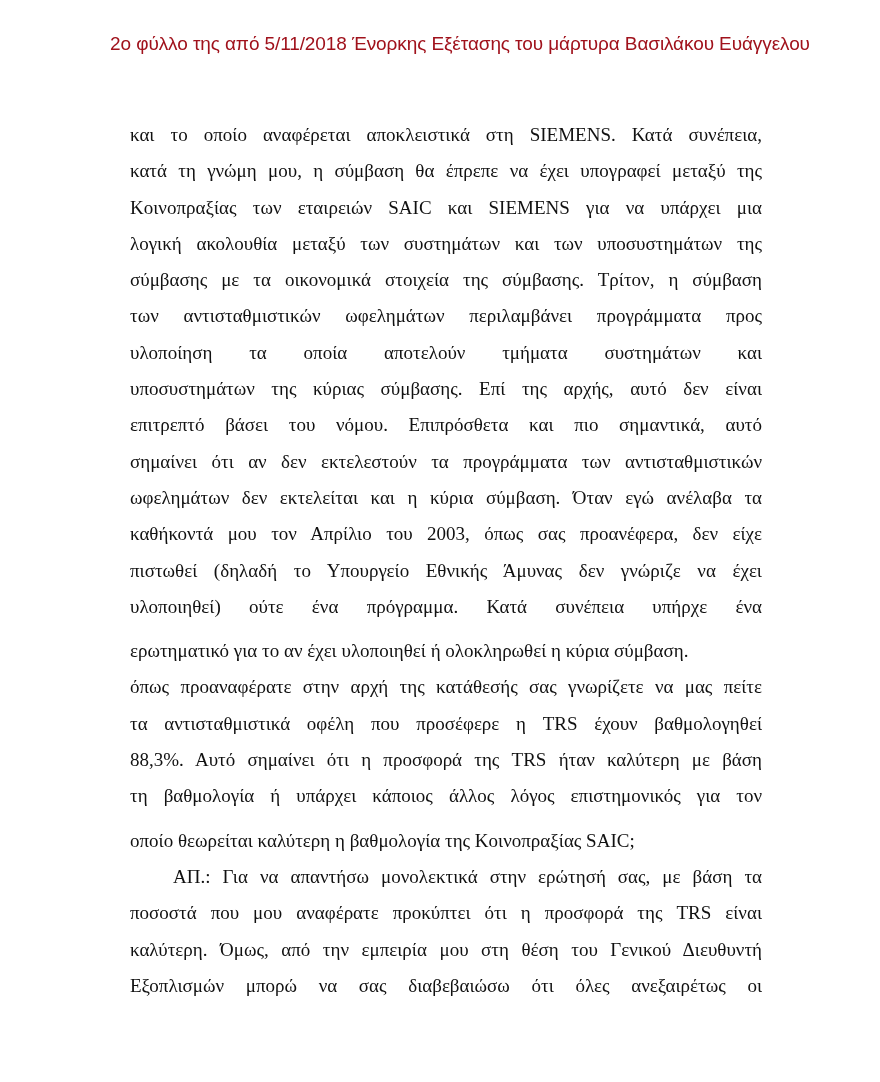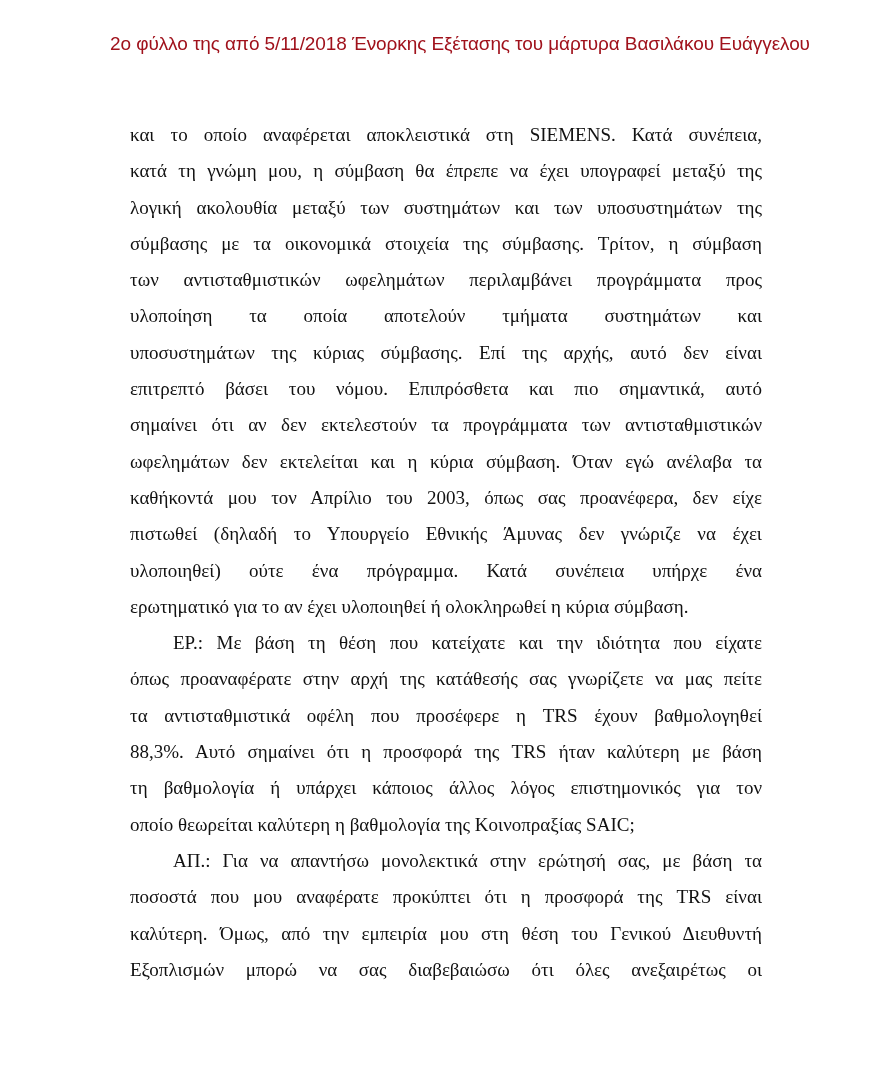--- a/index.html
+++ b/index.html
@@ -37,46 +37,47 @@
     .line {
       height: 36.3px;
       line-height: 36px;
       white-space: nowrap;
       text-align: justify;
       text-align-last: justify;
       overflow: hidden;
     }
     .line.last {
       text-align-last: left;
+      margin-top: 8px;
     }
     .line.indent {
       padding-left: 43px;
     }
   </style>
 </head>
 <body>
 
 <div class="header">2ο φύλλο της από 5/11/2018 Ένορκης Εξέτασης του μάρτυρα Βασιλάκου Ευάγγελου</div>
 
 <div class="page">
   <div class="line">και το οποίο αναφέρεται αποκλειστικά στη SIEMENS. Κατά συνέπεια,</div>
   <div class="line">κατά τη γνώμη μου, η σύμβαση θα έπρεπε να έχει υπογραφεί μεταξύ της</div>
+  <div class="line">Κοινοπραξίας των εταιρειών SAIC και SIEMENS για να υπάρχει μια</div>
   <div class="line">λογική ακολουθία μεταξύ των συστημάτων και των υποσυστημάτων της</div>
   <div class="line">σύμβασης με τα οικονομικά στοιχεία της σύμβασης. Τρίτον, η σύμβαση</div>
   <div class="line">των αντισταθμιστικών ωφελημάτων περιλαμβάνει προγράμματα προς</div>
   <div class="line">υλοποίηση τα οποία αποτελούν τμήματα συστημάτων και</div>
   <div class="line">υποσυστημάτων της κύριας σύμβασης. Επί της αρχής, αυτό δεν είναι</div>
   <div class="line">επιτρεπτό βάσει του νόμου. Επιπρόσθετα και πιο σημαντικά, αυτό</div>
   <div class="line">σημαίνει ότι αν δεν εκτελεστούν τα προγράμματα των αντισταθμιστικών</div>
   <div class="line">ωφελημάτων δεν εκτελείται και η κύρια σύμβαση. Όταν εγώ ανέλαβα τα</div>
   <div class="line">καθήκοντά μου τον Απρίλιο του 2003, όπως σας προανέφερα, δεν είχε</div>
   <div class="line">πιστωθεί (δηλαδή το Υπουργείο Εθνικής Άμυνας δεν γνώριζε να έχει</div>
   <div class="line">υλοποιηθεί) ούτε ένα πρόγραμμα. Κατά συνέπεια υπήρχε ένα</div>
   <div class="line last">ερωτηματικό για το αν έχει υλοποιηθεί ή ολοκληρωθεί η κύρια σύμβαση.</div>
-  <div class="line indent">ΕΡ.: Με βάση τη θέση που κατείχατε και την ιδιότητα που είχατε</div>
   <div class="line">όπως προαναφέρατε στην αρχή της κατάθεσής σας γνωρίζετε να μας πείτε</div>
   <div class="line">τα αντισταθμιστικά οφέλη που προσέφερε η TRS έχουν βαθμολογηθεί</div>
   <div class="line">88,3%. Αυτό σημαίνει ότι η προσφορά της TRS ήταν καλύτερη με βάση</div>
   <div class="line">τη βαθμολογία ή υπάρχει κάποιος άλλος λόγος επιστημονικός για τον</div>
   <div class="line last">οποίο θεωρείται καλύτερη η βαθμολογία της Κοινοπραξίας SAIC;</div>
   <div class="line indent">ΑΠ.: Για να απαντήσω μονολεκτικά στην ερώτησή σας, με βάση τα</div>
   <div class="line">ποσοστά που μου αναφέρατε προκύπτει ότι η προσφορά της TRS είναι</div>
   <div class="line">καλύτερη. Όμως, από την εμπειρία μου στη θέση του Γενικού Διευθυντή</div>
   <div class="line">Εξοπλισμών μπορώ να σας διαβεβαιώσω ότι όλες ανεξαιρέτως οι</div>
 </div>

